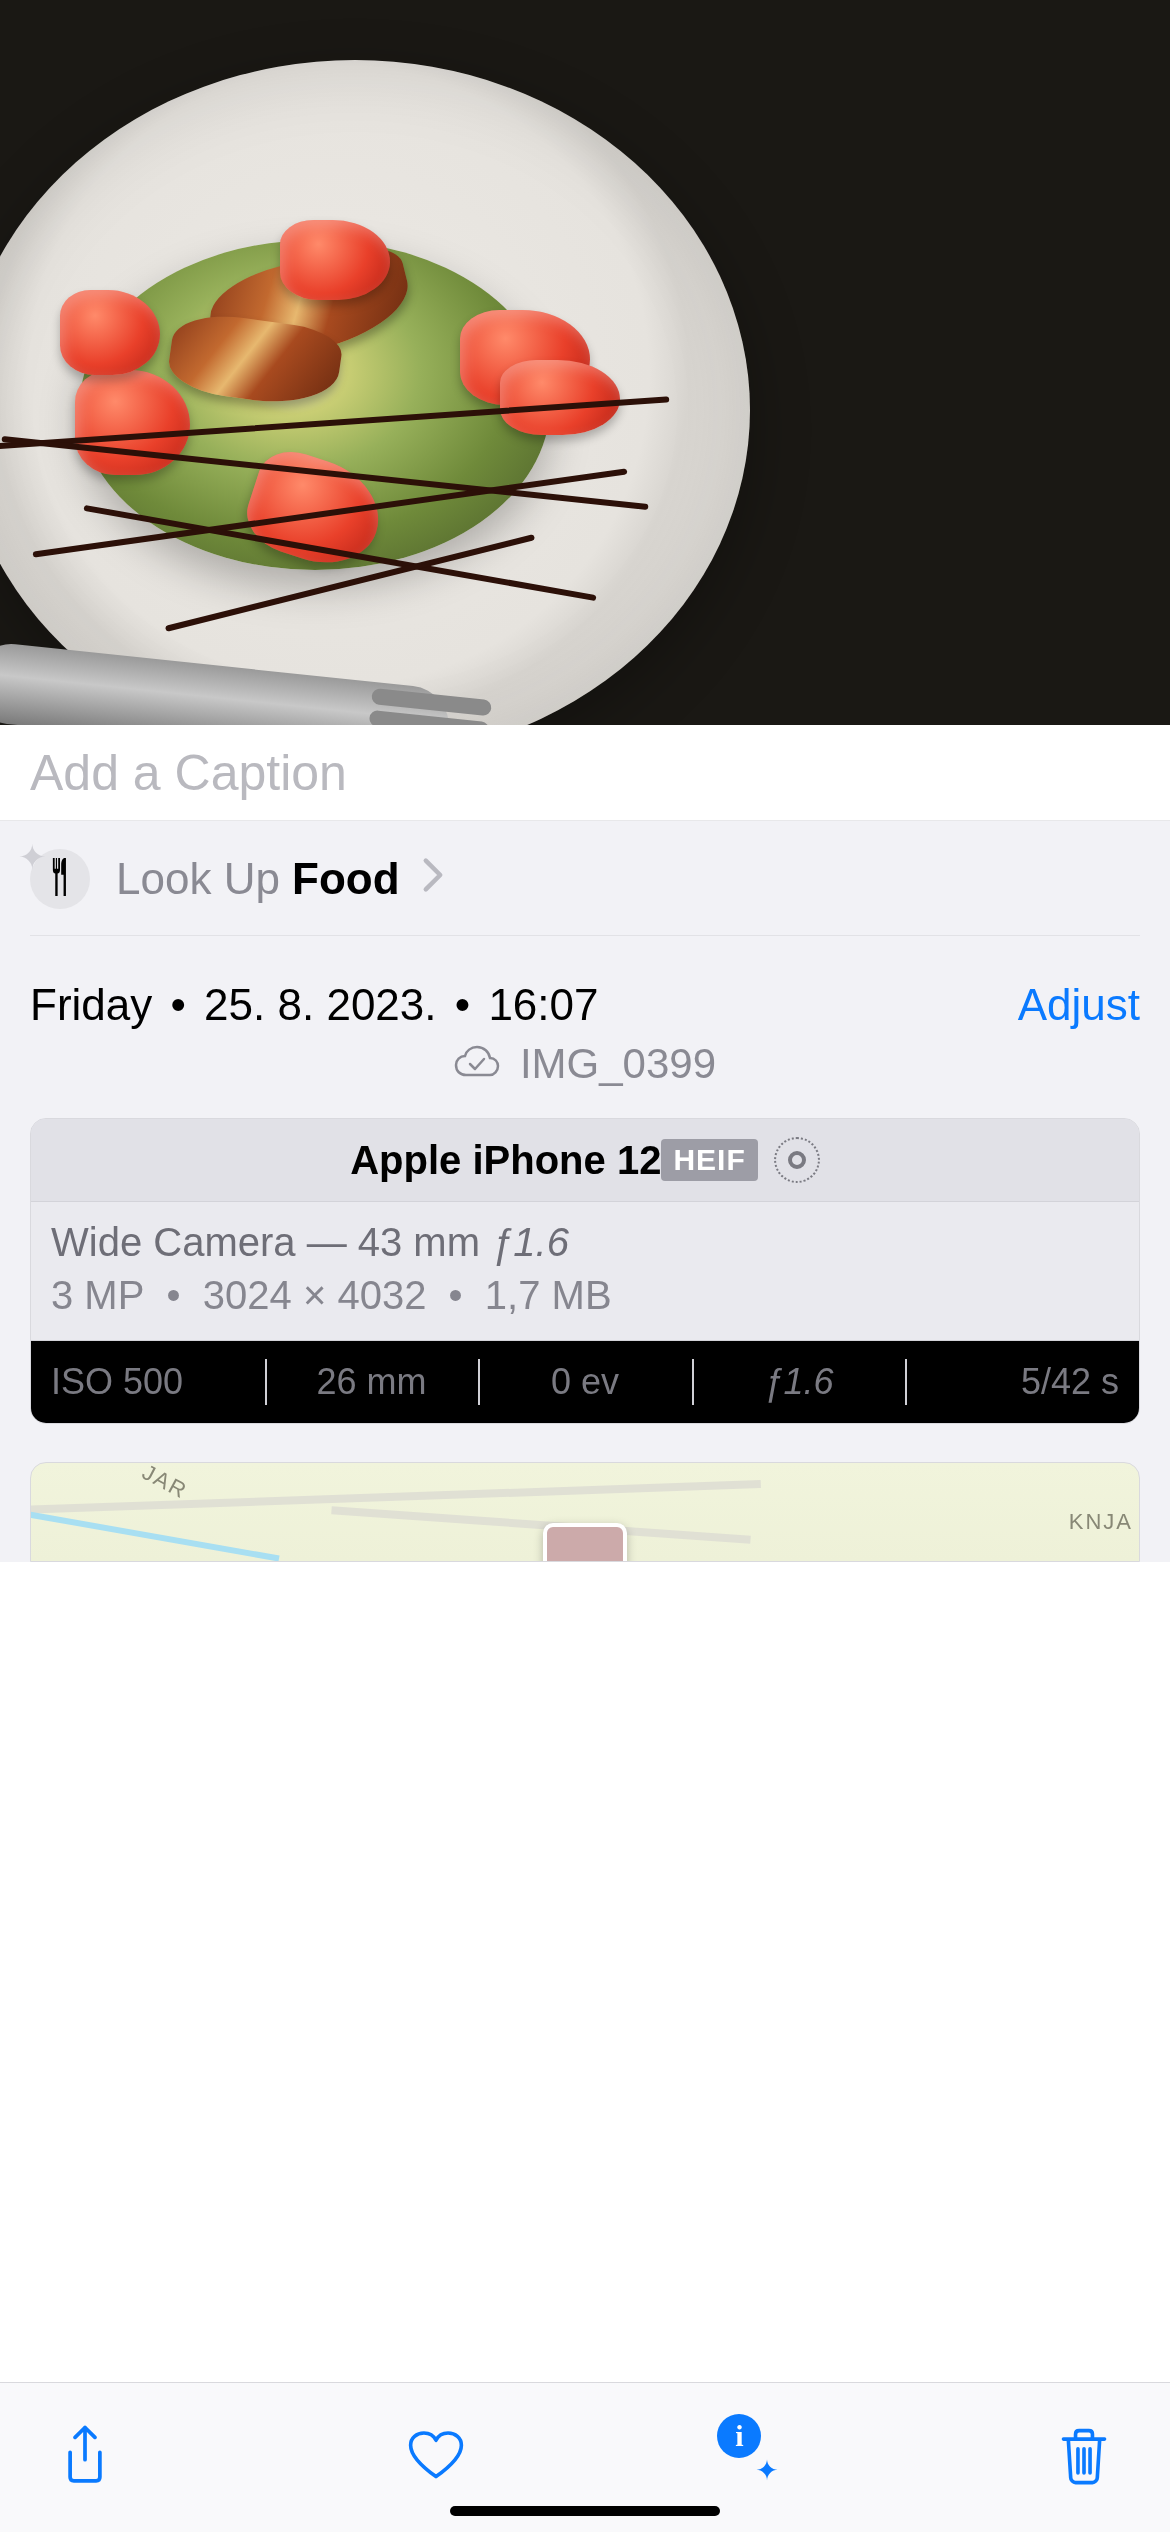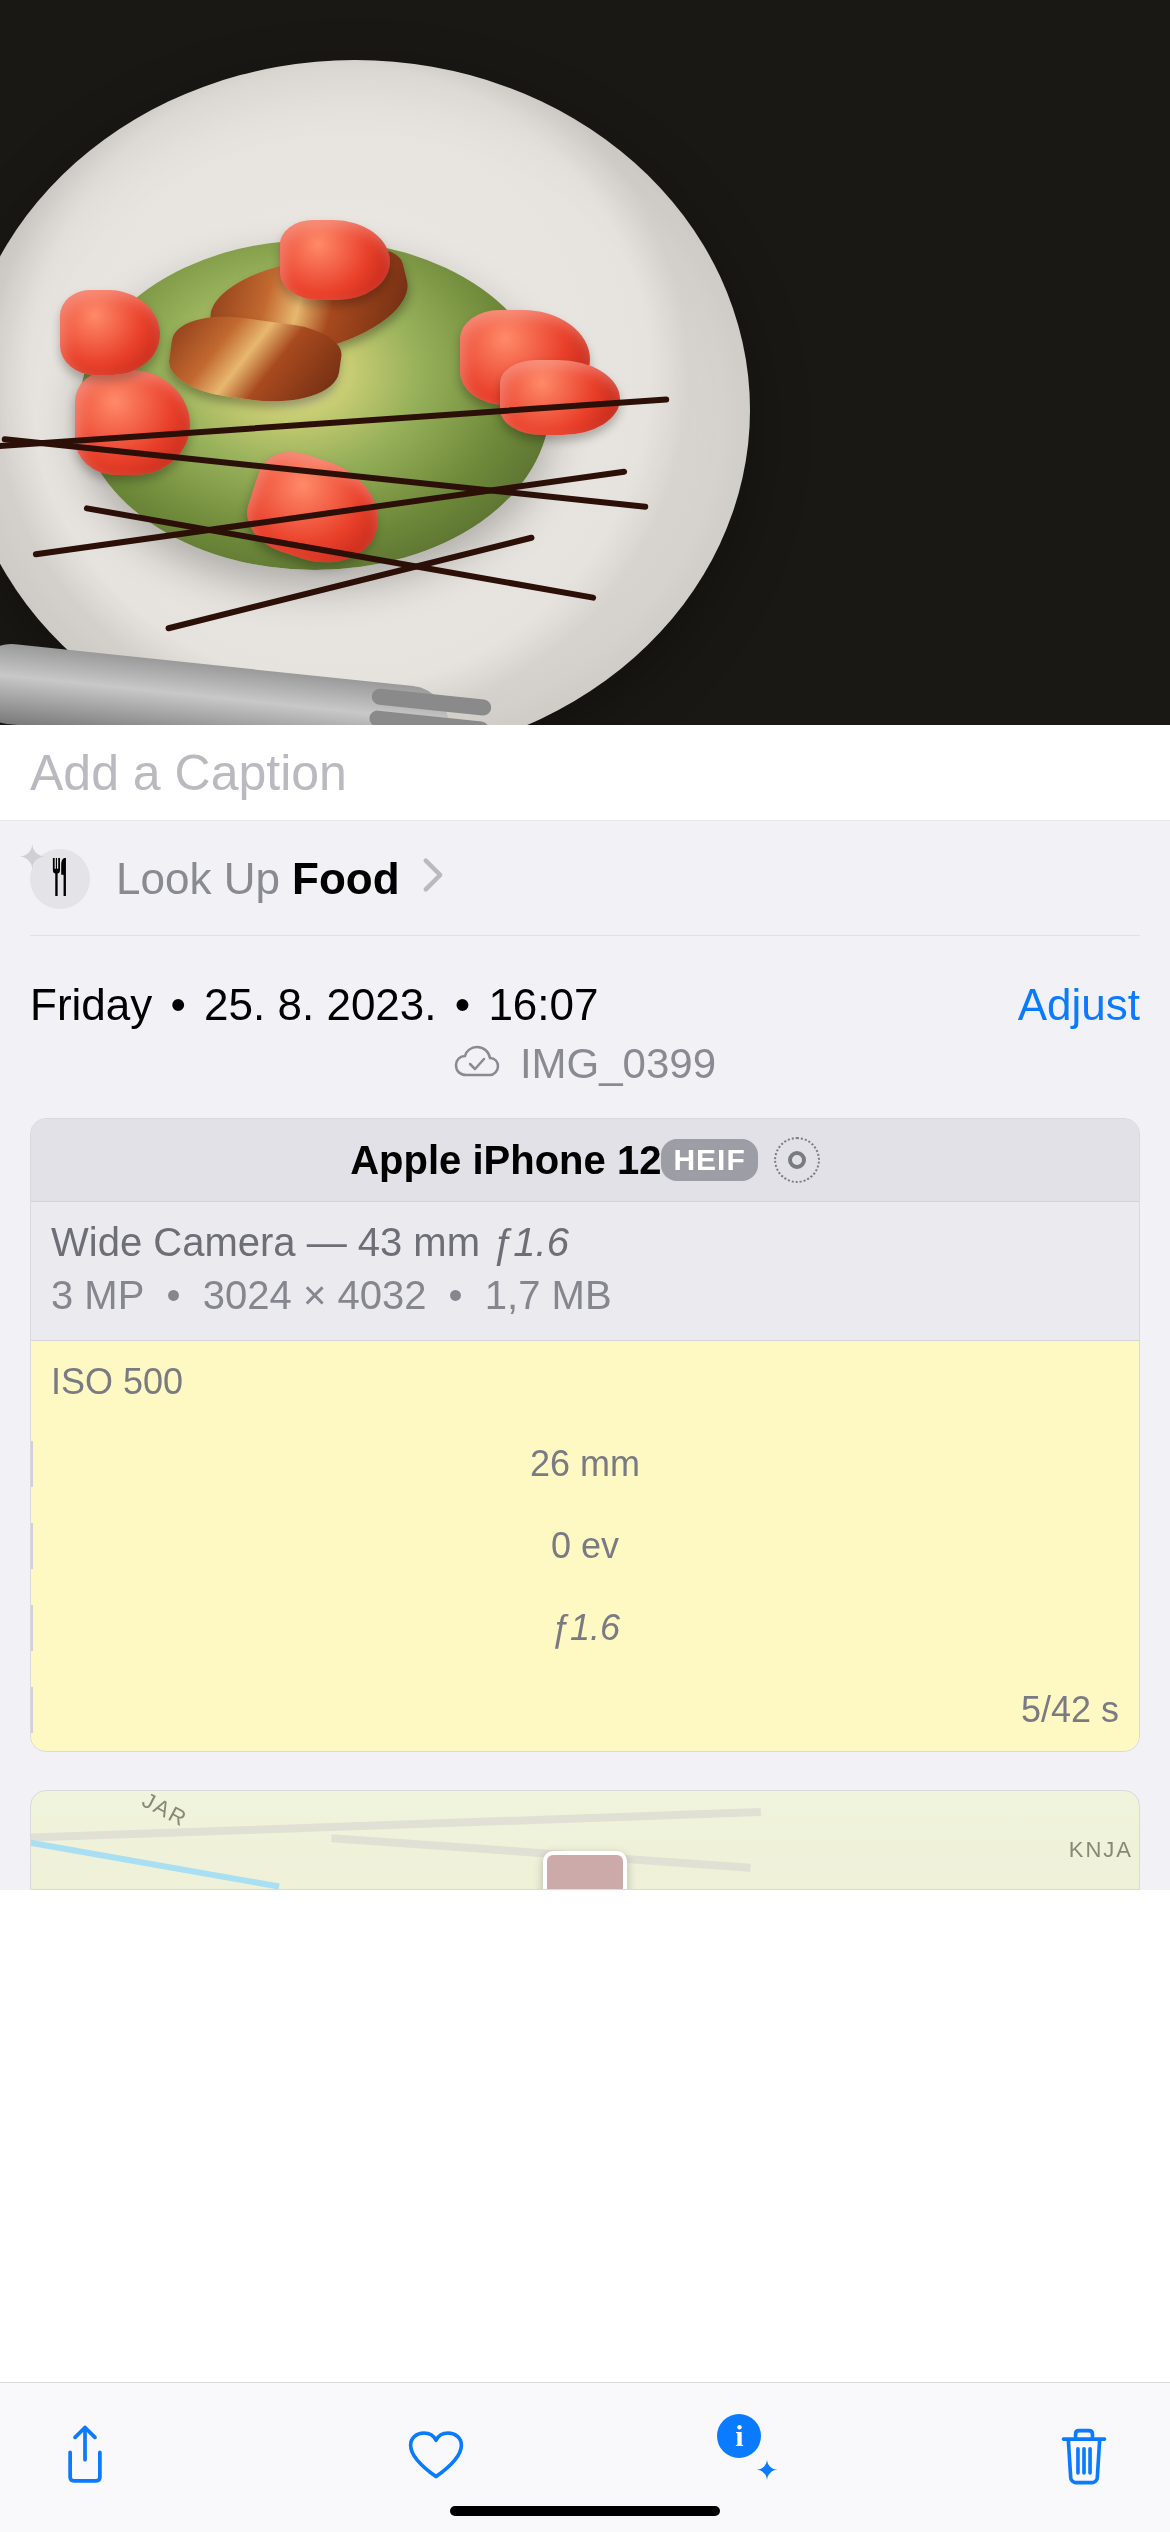--- a/index.html
+++ b/index.html
@@ -34,30 +34,30 @@
   .adjust-btn { font-size:44px; color:#0a7aff; background:none; border:none; }
 
   .file-row { display:flex; align-items:center; gap:20px; margin-top:10px;justify-content:center; }
   .cloud-icon { color:#8a8a93; }
   .file-name { font-size:42px; color:#8a8a93; }
 
   .exif-card { margin-top:30px; border:1px solid #d9d9de; border-radius:16px; overflow:hidden; background:#eaeaef; }
   .exif-head { display:flex; align-items:center; justify-content:center; padding:18px 20px; background:#e1e1e7; border-bottom:1px solid #d3d3d9; }
   .device-name { font-size:40px; font-weight:600; color:#000; }
   .head-right { display:flex; align-items:center; gap:16px; }
-  .heif-badge { background:#9d9da6; color:#fff; font-size:30px; font-weight:700; letter-spacing:1px; padding:4px 12px; border-radius:16px; }
+  .heif-badge { background:#9d9da6; color:#fff; font-size:30px; font-weight:700; letter-spacing:1px; padding:4px 12px; border-radius:4px; }
   .lens-icon { width:46px; height:46px; border-radius:50%; border:2px dotted #7a7a82; display:flex; align-items:center; justify-content:center; }
   .lens-inner { width:18px; height:18px; border-radius:50%; border:4px solid #7a7a82; }
 
   .exif-body { padding:18px 20px 22px 20px; background:#eaeaef; border-bottom:1px solid #d3d3d9; }
   .lens-line { font-size:40px; color:#6e6e77; }
   .ital-f { font-style:italic; }
   .mp-line { font-size:40px; color:#86868f; margin-top:8px; }
 
-  .exif-foot { display:flex; background:#fef9c3;flex-direction:column; }
+  .exif-foot { display:flex; background:#000000; }
   .exif-cell { flex:1; text-align:center; padding:20px 0; font-size:36px; color:#7a7a82; position:relative; }
   .exif-cell:first-child { text-align:left; padding-left:20px; }
   .exif-cell:last-child { text-align:right; padding-right:20px; }
   .exif-cell + .exif-cell::before { content:""; position:absolute; left:0; top:22%; height:56%; width:2px; background:#d0d0d6; }
 
   .map-area { margin-top:38px; height:100px; border:1px solid #d9d9de; border-radius:16px 16px 0 0; background: linear-gradient(180deg,#f1f4dc 0%, #eef1d8 100%); position:relative; overflow:hidden; }
   .road { position:absolute; height:8px; background:#e0e0d4; }
   .river { position:absolute; height:6px; background:#a8dff2; }
   .map-label { position:absolute; font-size:22px; color:#888876; letter-spacing:2px; }
   .pin-wrap { position:absolute; bottom:-20px; left:50%; transform:translateX(-50%); width:84px; height:58px; border:4px solid #fff; border-radius:10px; background:#caa; box-shadow:0 3px 10px rgba(0,0,0,.25); }

